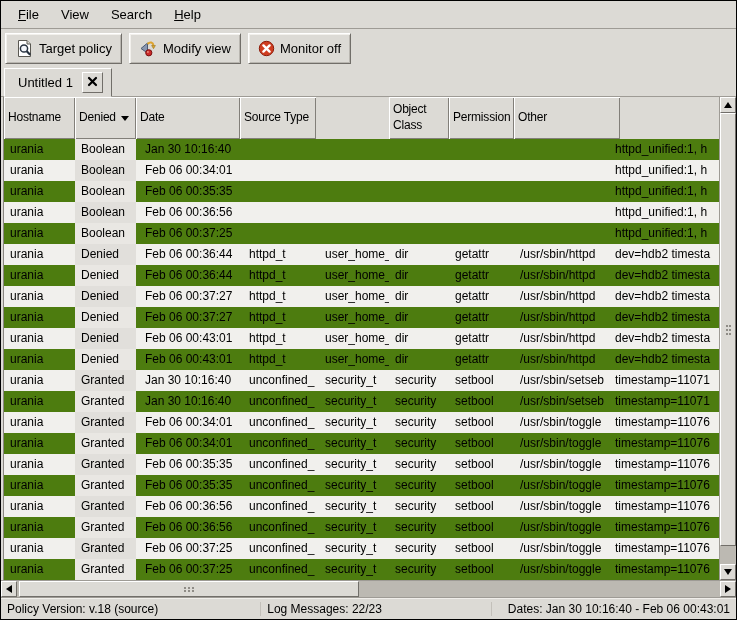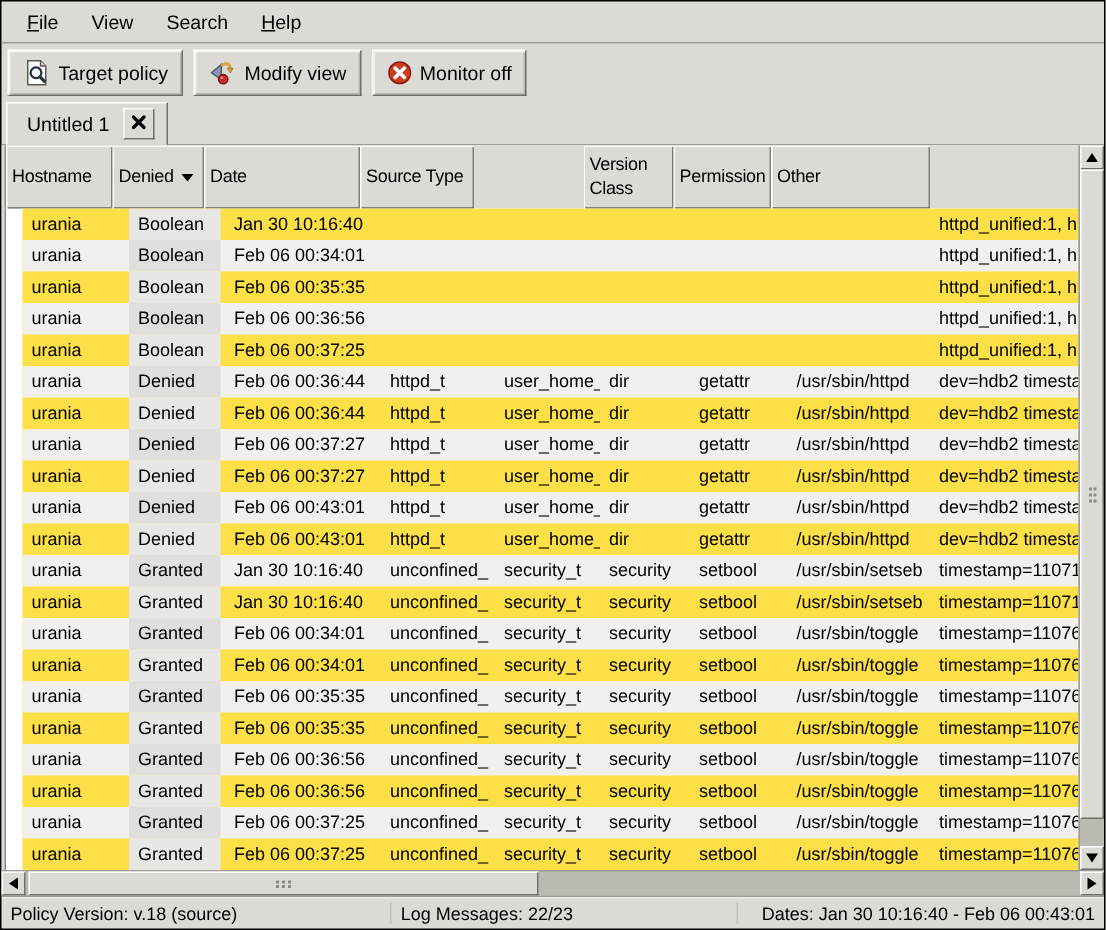--- a/index.html
+++ b/index.html
@@ -33,21 +33,21 @@
   
   .main{flex:1;display:flex;min-height:0;background:#dcdad5;padding-left:2px;}
   .table-area{flex:1;display:flex;flex-direction:column;overflow:hidden;background:#fff;
     border-left:1px solid #8a8781;}
   .thead{display:flex;height:42px;flex:none;background:#dcdad5;}
   .hcell{flex:none;padding:3px 4px;font-size:12px;letter-spacing:-0.2px;
     display:flex;align-items:center;gap:5px;background:#dcdad5;line-height:1.3;
     box-shadow:inset 1px 1px 0 #fff, inset -1px -1px 0 #827f79;overflow:hidden;}
   .sort-arrow{width:0;height:0;border-left:4px solid transparent;
     border-right:4px solid transparent;border-top:5px solid #000;flex:none;}
-  .tbody{flex:1;overflow:hidden;background:#fde047;font-size:12px;margin-left:11px;}
+  .tbody{flex:1;overflow:hidden;background:#4d7c0f;font-size:12px;}
   .trow{display:flex;height:21px;}
   .trow:nth-child(even){background:#f1f0ed;}
   .cell{flex:none;padding:0 6px;line-height:21px;white-space:nowrap;overflow:hidden;}
   .cell.c2,.cell.c3,.cell.c4{padding-left:9px;}
   .trow:nth-child(odd) .c1{background:#e9e7e3;}
   .trow:nth-child(even) .c1{background:#e1dfdb;}
   
   .vscroll{width:17px;flex:none;display:flex;flex-direction:column;
     border-left:1px solid #9e9b95;background:#bcb9b2;}
   .sb-btn{width:16px;height:16px;flex:none;background:#dcdad5;
@@ -154,21 +154,21 @@
           <div class="hcell" style="width: 104px;">
             <span>Date</span>
           </div>
           <div class="hcell" style="width: 76px;">
             <span>Source Type</span>
           </div>
           <div class="hcell" style="width: 73px; margin-top: 45px;">
             <span>Target Type</span>
           </div>
           <div class="hcell" style="width: 60px;">
-            <span>Version Class</span>
+            <span>Object Class</span>
           </div>
           <div class="hcell" style="width: 65px;">
             <span>Permission</span>
           </div>
           <div class="hcell" style="width: 106px;">
             <span>Other</span>
           </div>
         </div>
       <div class="tbody">
           <div class="trow">

